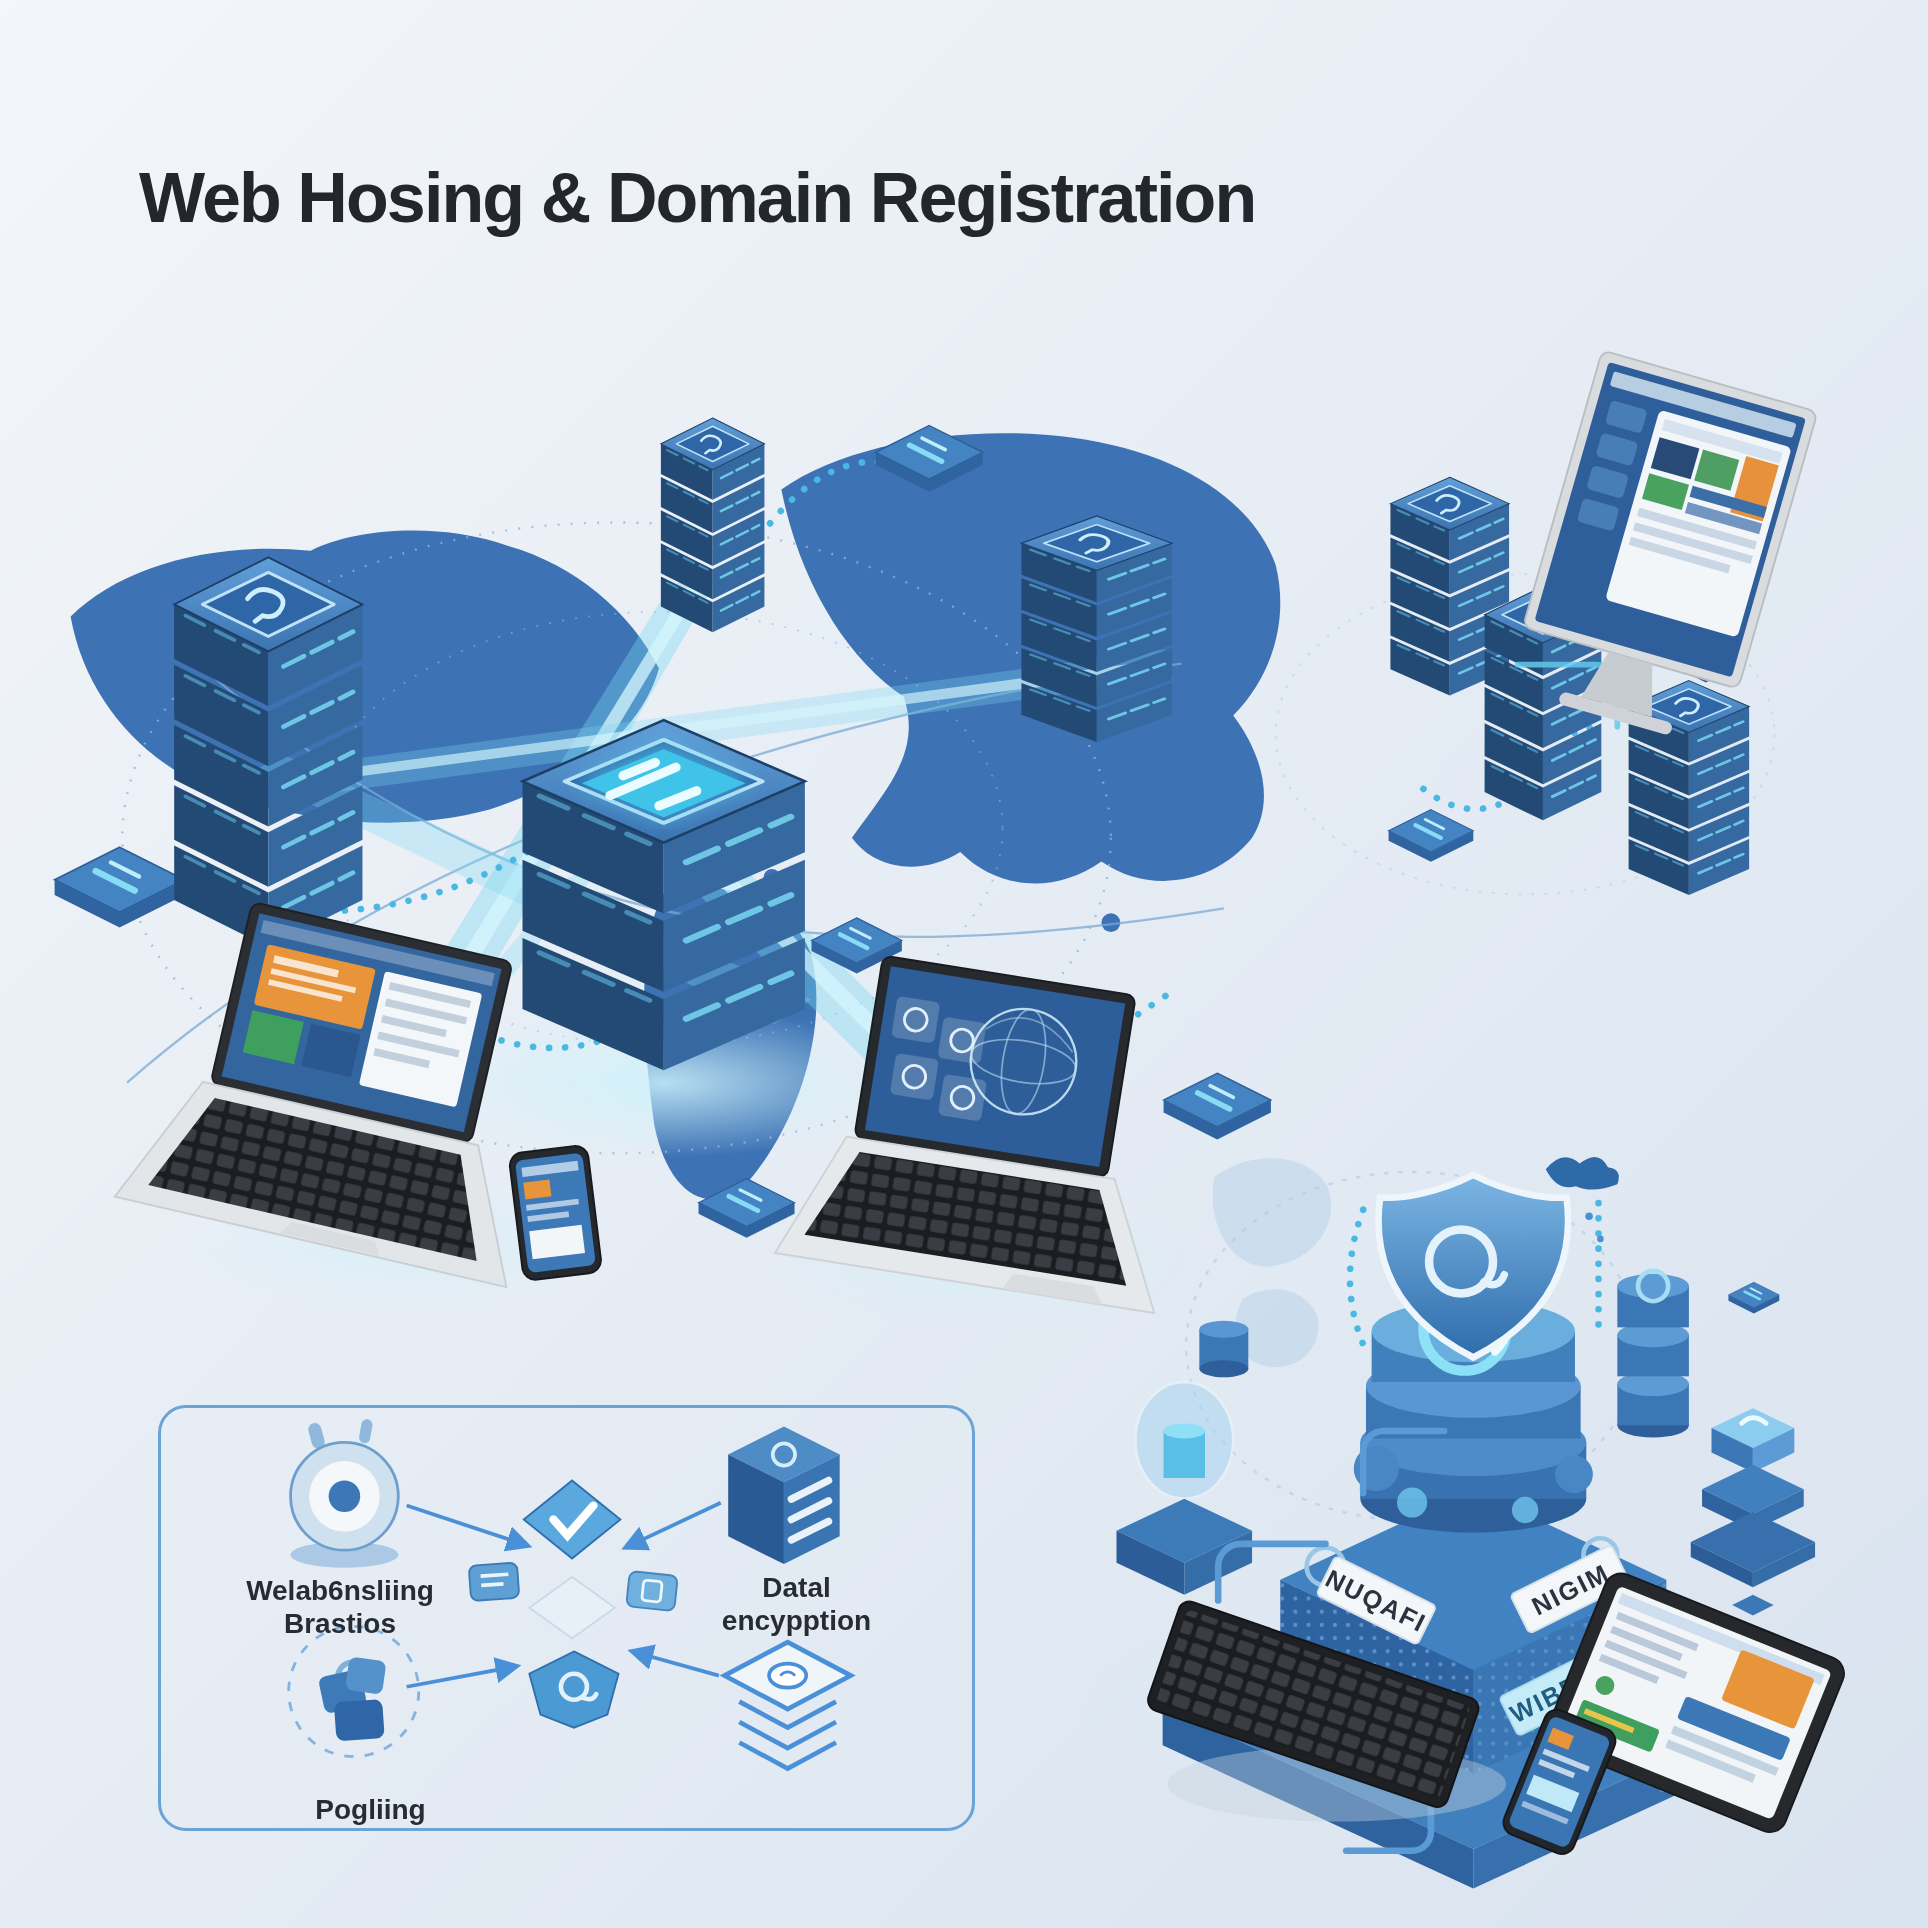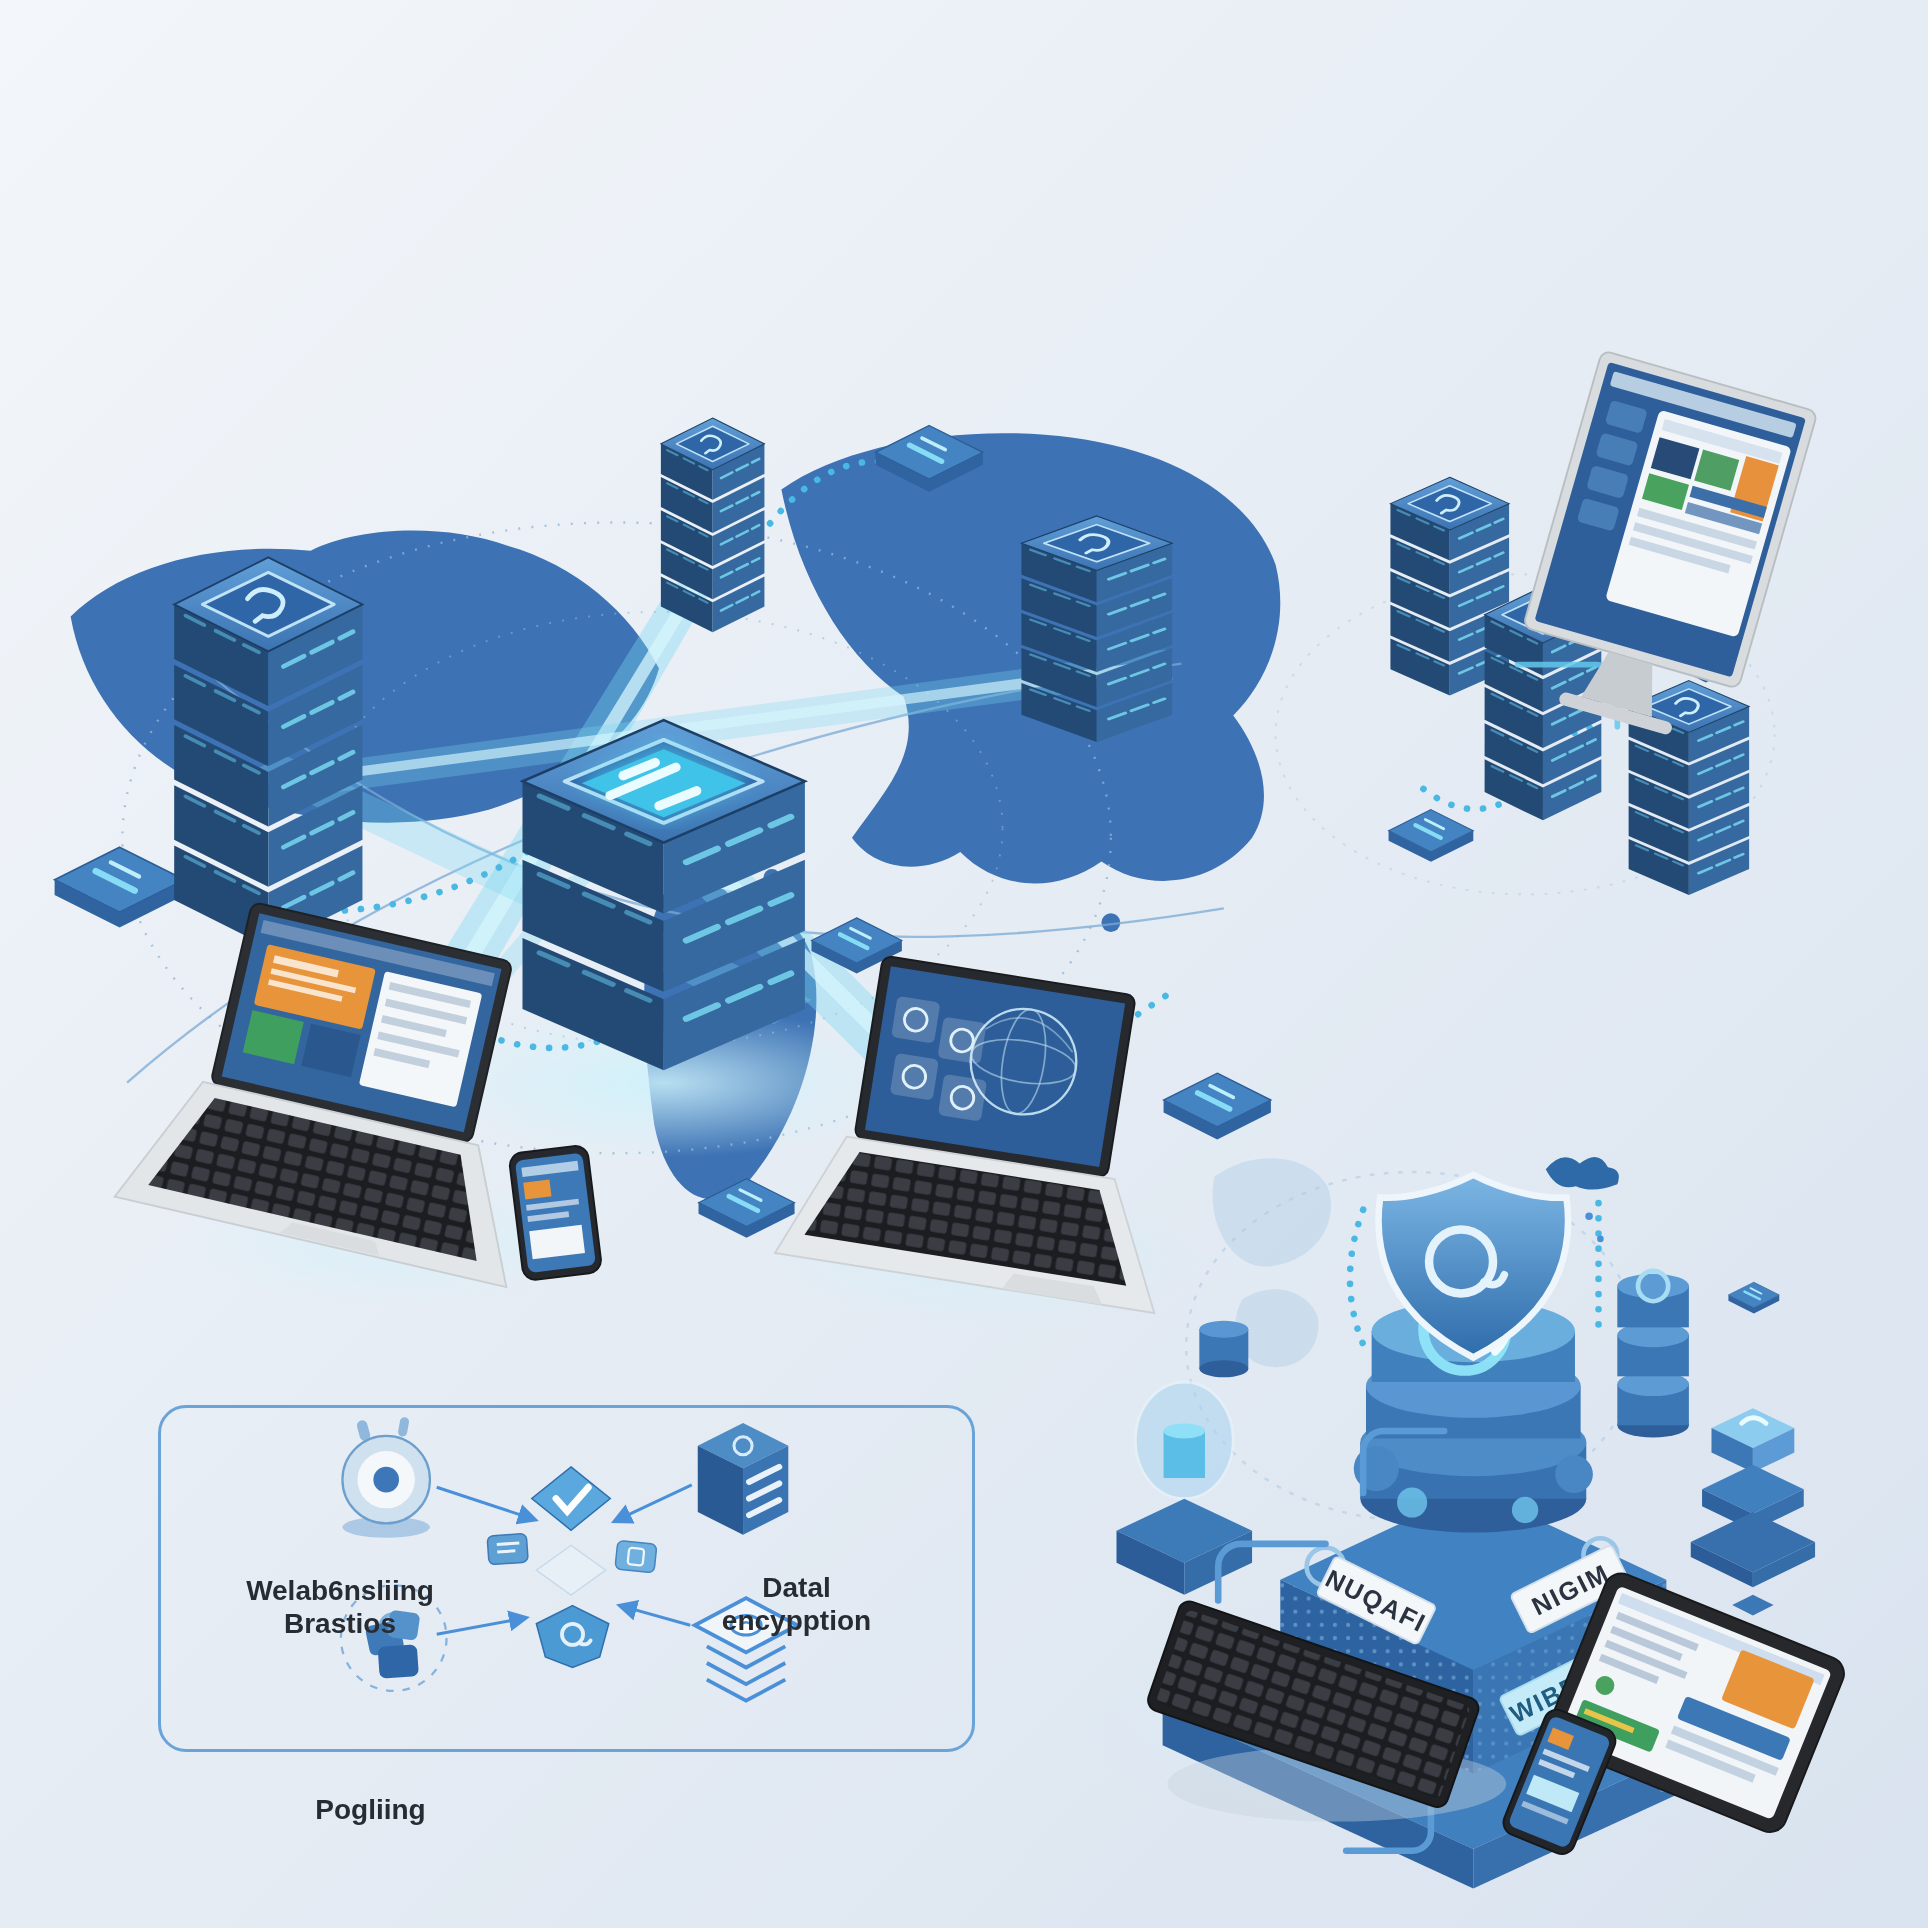--- a/index.html
+++ b/index.html
@@ -2,21 +2,21 @@
 <html style="font-size:15px"><head>
 <meta charset="utf-8">
 <style>
   html,body{margin:0;padding:0;}
   .canvas{position:relative;width:1928px;height:1928px;overflow:hidden;
     background:linear-gradient(135deg,#f3f6fa 0%,#e8eef5 40%,#d9e3ef 100%);
     font-family:"Liberation Sans",sans-serif;}
   .title{position:absolute;left:139px;top:158px;margin:0;font-size:70px;font-weight:700;
     color:#23272c;letter-spacing:-1.9px;white-space:nowrap;}
   .scene{position:absolute;left:0;top:0;}
-  .flowbox{position:absolute;left:158px;top:1405px;width:817px;height:347px;
+  .flowbox{position:absolute;left:158px;top:1405px;width:817px;height:426px;
     border:3.8px solid #6aa3d8;border-radius:28px;box-sizing:border-box;}
   .fb-svg{position:absolute;left:0;top:0;width:100%;height:100%;}
   .lbl{position:absolute;text-align:center;font-size:28px;line-height:33px;font-weight:600;color:#272c33;}
   .lbl div{white-space:nowrap;}
 </style>
 </head>
 <body>
 
 <div class="canvas">
 
@@ -431,20 +431,21 @@
       <rect x="6" y="8" width="68" height="126" rx="8" fill="#3a76b4"></rect>
       <rect x="12" y="20" width="24" height="16" fill="#e8943a"></rect>
       <rect x="12" y="44" width="52" height="6" fill="#ffffff" opacity="0.7"></rect>
       <rect x="12" y="56" width="40" height="6" fill="#ffffff" opacity="0.7"></rect>
       <rect x="12" y="74" width="52" height="22" fill="#bfe9f6"></rect>
       <rect x="12" y="104" width="52" height="6" fill="#ffffff" opacity="0.5"></rect>
     </g>
   </g>
 </svg>
 
+<h1 class="title">Web Hosing &amp; Domain Registration</h1>
 
 <div class="flowbox">
   <svg class="fb-svg" viewBox="0 0 868 452">
     <defs>
       <marker id="arw" viewBox="0 0 10 10" refX="8" refY="5" markerWidth="7" markerHeight="7" orient="auto">
         <path d="M0,0 L10,5 L0,10 z" fill="#4a90d9"></path>
       </marker>
     </defs>
 
     <g>

